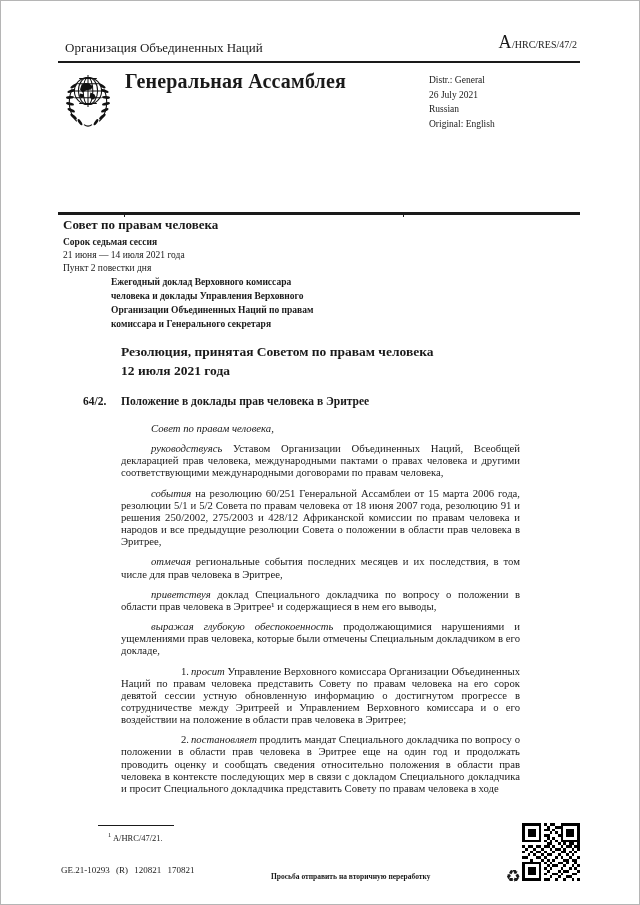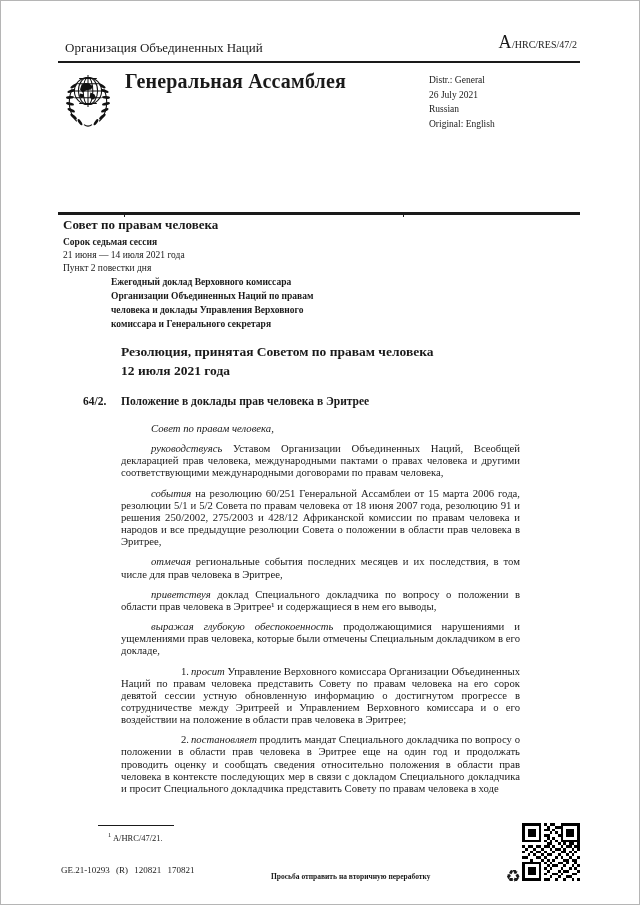--- a/index.html
+++ b/index.html
@@ -115,22 +115,22 @@
   <div class="abs mast-rule"></div>
   <div class="abs tick" style="left:123px;"></div>
   <div class="abs tick" style="left:402px;"></div>
 
   <div class="abs mast">
     <div class="t1">Совет по правам человека</div>
     <div class="t2">Сорок седьмая сессия</div>
     <div>21 июня — 14 июля 2021 года</div>
     <div>Пункт 2 повестки дня</div>
     <div class="agenda">Ежегодный доклад Верховного комиссара</div>
+    <div class="agenda">человека и доклады Управления Верховного</div>
     <div class="agenda">Организации Объединенных Наций по правам</div>
-    <div class="agenda">человека и доклады Управления Верховного</div>
     <div class="agenda">комиссара и Генерального секретаря</div>
   </div>
 
   <div class="abs res-title">
     <div>Резолюция, принятая Советом по правам человека</div>
     <div>12 июля 2021 года</div>
   </div>
 
   <div class="abs res-num">64/2.</div>
   <div class="abs res-subject">Положение в доклады прав человека в Эритрее</div>

